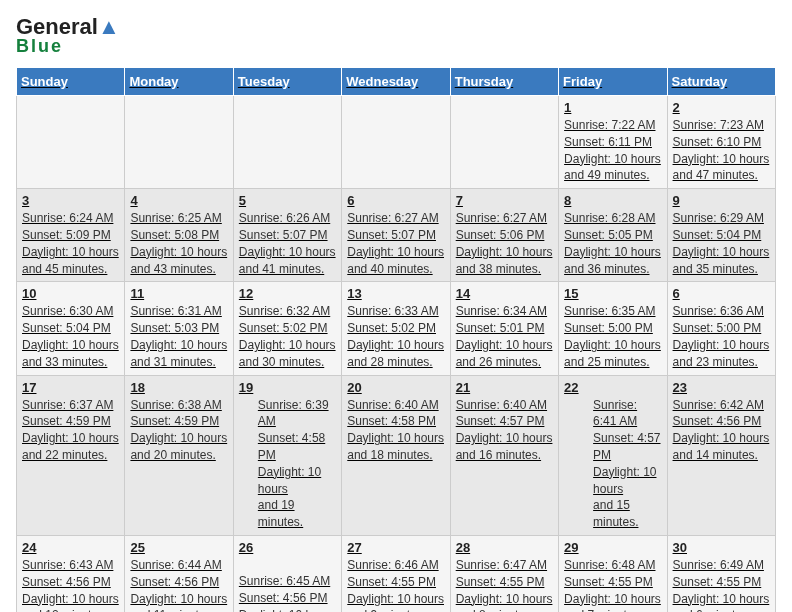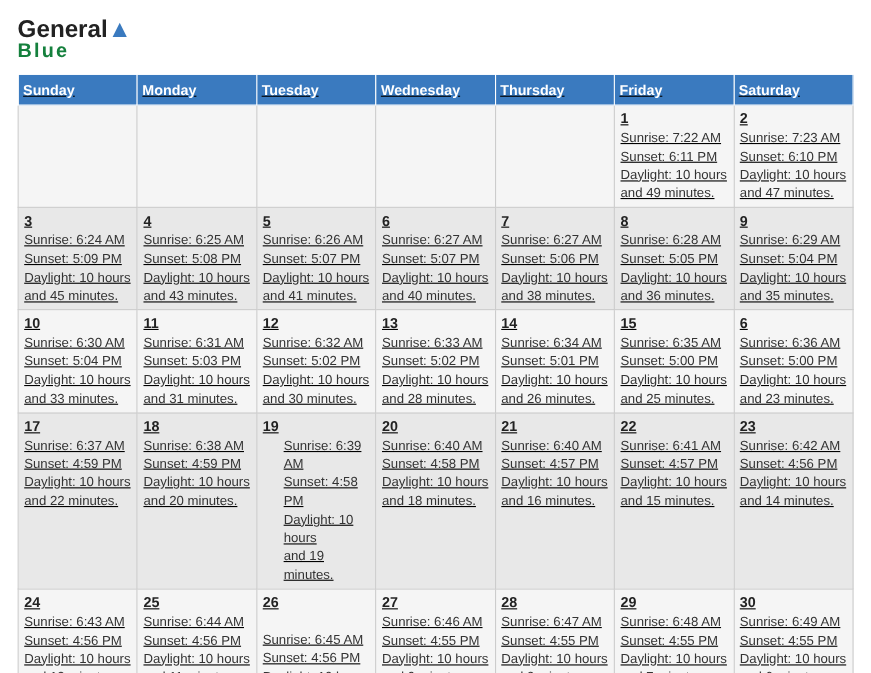--- a/index.html
+++ b/index.html
@@ -272,21 +272,21 @@
         </td>
         <td>
           <span class="day-num">21</span>
           <div class="day-info" style="white-space: pre-line;">Sunrise: 6:40 AM
 Sunset: 4:57 PM
 Daylight: 10 hours
 and 16 minutes.</div>
         </td>
         <td>
           <span class="day-num">22</span>
-          <div class="day-info" style="white-space: pre-line;">Sunrise: 6:41 AM
+          <div class="day-info" style="white-space: pre-line; margin-left: 29px;">Sunrise: 6:41 AM
 Sunset: 4:57 PM
 Daylight: 10 hours
 and 15 minutes.</div>
         </td>
         <td>
           <span class="day-num">23</span>
           <div class="day-info" style="white-space: pre-line;">Sunrise: 6:42 AM
 Sunset: 4:56 PM
 Daylight: 10 hours
 and 14 minutes.</div>

